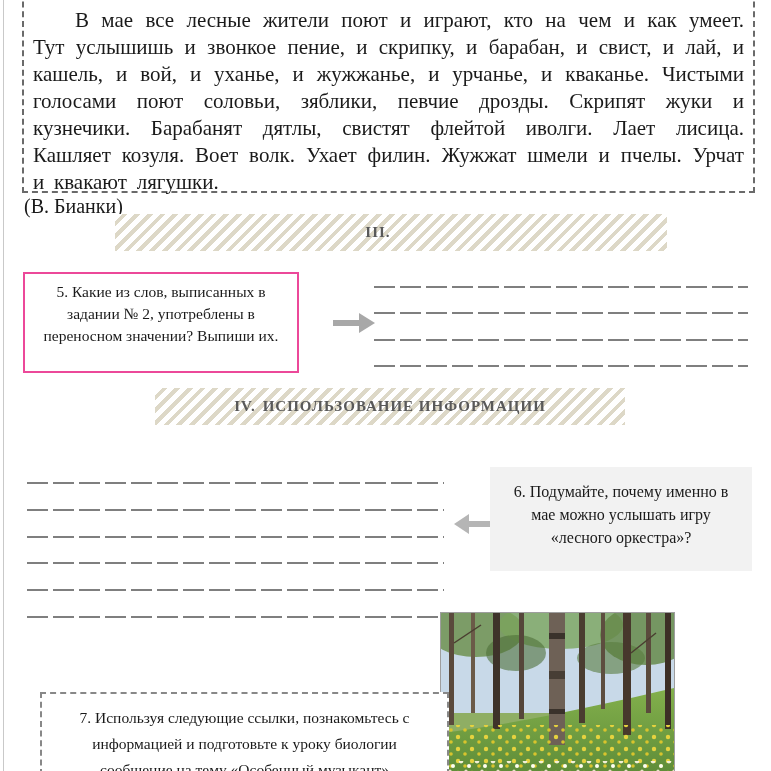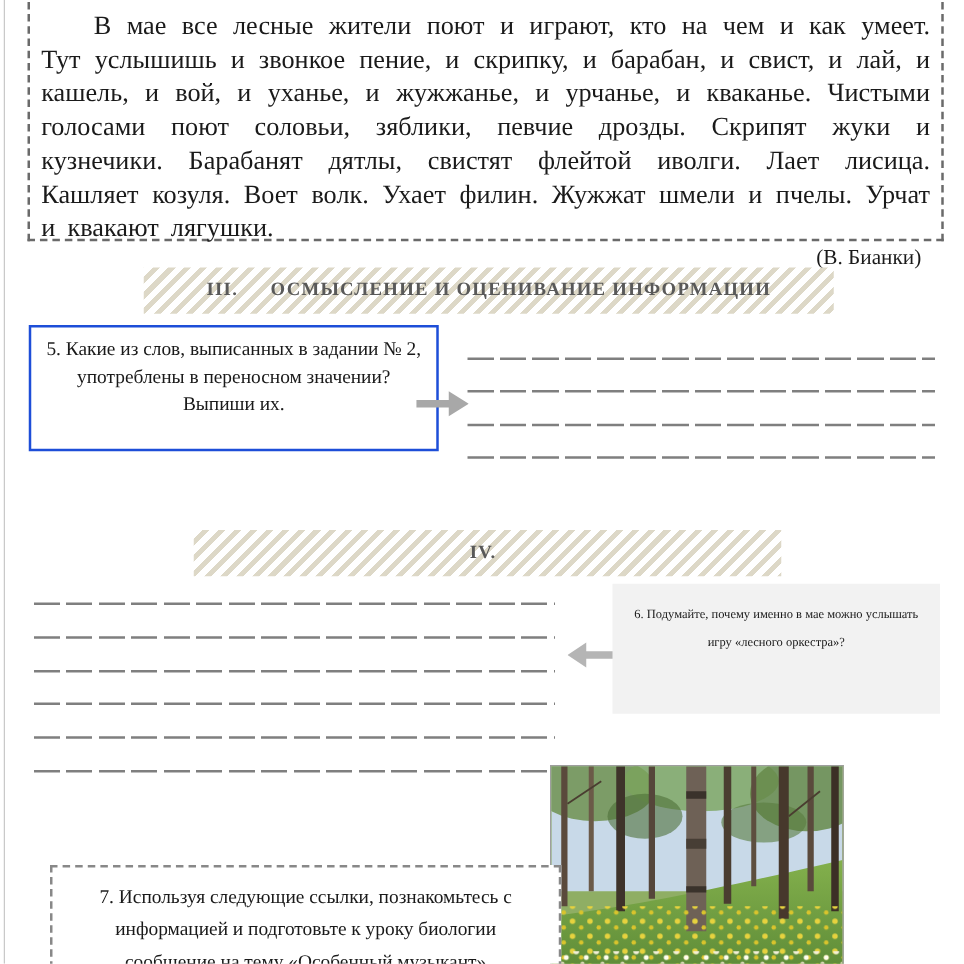--- a/index.html
+++ b/index.html
@@ -17,43 +17,43 @@
   }
   .doc-title{
     text-align:center;font-weight:bold;font-size:17px;line-height:20px;
     letter-spacing:1px;padding-top:0;
   }
   .passage{
     margin:3px 9px 0 9px;text-align:justify;text-indent:42px;
     font-size:21px;line-height:27px;word-spacing:4.5px;
   }
   .attribution{
-    text-align:right;padding-right:16px;font-size:17px;line-height:20px;margin-top:0;
+    padding-right:16px;font-size:20px;line-height:20px;margin-top:0;
   }
 
   
   .hatch-band{
     background:repeating-linear-gradient(135deg,#ffffff 0 5px,#ddd8c7 5px 9px);
     display:flex;align-items:center;justify-content:center;
     font-weight:bold;color:#595959;font-size:15px;letter-spacing:1px;
   }
   .band3{left:115px;top:214px;width:552px;height:37px;align-items:center;}
-  .band4{left:155px;top:424px;width:470px;height:37px;}
+  .band4{left:155px;top:388px;width:470px;height:37px;}
   .band3 .sec-num{margin-right:26px;}
   .band4 .sec-num{margin-right:7px;}
 
   
   .task5-box{
-    left:23px;top:260px;width:328px;height:101px;box-sizing:border-box;
-    border:2px solid #1d4ed8;text-align:center;
+    left:23px;top:272px;width:276px;height:101px;box-sizing:border-box;
+    border:2px solid #ec4899;text-align:center;
     font-size:15.5px;line-height:22px;padding:7px 10px 0 10px;background:#fff;
   }
   .task6-box{
     left:490px;top:467px;width:262px;height:104px;box-sizing:border-box;
-    background:#f2f2f2;text-align:center;font-size:10px;line-height:23px;
+    background:#f2f2f2;text-align:center;font-size:16px;line-height:23px;
     padding:13px 14px 0 14px;
   }
   .task7-box{
     left:40px;top:692px;width:409px;height:112px;box-sizing:border-box;
     border:2px dashed #888;text-align:center;font-size:15.5px;line-height:26px;
     padding:11px 18px 0 18px;background:#fff;
   }
 
   
   .answer-line{
@@ -75,38 +75,38 @@
 <div class="abs page-edge"></div>
 
 <div class="abs passage-box">
   <div class="doc-title">ЛЕСНОЙ ОРКЕСТР</div>
   <div class="passage">В мае все лесные жители поют и играют, кто на чем и как умеет. Тут услышишь и звонкое пение, и скрипку, и барабан, и свист, и лай, и кашель, и вой, и уханье, и жужжанье, и урчанье, и кваканье. Чистыми голосами поют соловьи, зяблики, певчие дрозды. Скрипят жуки и кузнечики. Барабанят дятлы, свистят флейтой иволги. Лает лисица. Кашляет козуля. Воет волк. Ухает филин. Жужжат шмели и пчелы. Урчат и квакают лягушки.</div>
   <div class="attribution">(В. Бианки)</div>
 </div>
 
 <div class="abs hatch-band band3">
   <span class="sec-num">III.</span>
-  <span>ОСМЫСЛЕНИЕ И ОЦЕНИВАНИЕ ИНФОРМАЦИИ</span>
 </div>
 
 <div class="abs task5-box">
   <span>5. Какие из слов, выписанных в задании № 2, употреблены в переносном значении? Выпиши их.</span>
 </div>
 
 <svg class="abs" style="left:333px;top:311px;" width="42" height="24">
   <polygon points="0,9 26,9 26,2 42,12 26,22 26,15 0,15" fill="#a8a8a8"></polygon>
 </svg>
 
 <div class="abs answer-line t5-line" style="top:286px;"></div>
 <div class="abs answer-line t5-line" style="top:312px;"></div>
 <div class="abs answer-line t5-line" style="top:339px;"></div>
 <div class="abs answer-line t5-line" style="top:365px;"></div>
 
 <div class="abs hatch-band band4">
   <span class="sec-num">IV.</span>
+  <span>ИСПОЛЬЗОВАНИЕ ИНФОРМАЦИИ</span>
 </div>
 
 <div class="abs answer-line t6-line" style="top:482px;"></div>
 <div class="abs answer-line t6-line" style="top:509px;"></div>
 <div class="abs answer-line t6-line" style="top:536px;"></div>
 <div class="abs answer-line t6-line" style="top:562px;"></div>
 <div class="abs answer-line t6-line" style="top:589px;"></div>
 <div class="abs answer-line t6-line" style="top:616px;"></div>
 
 <svg class="abs" style="left:454px;top:512px;" width="38" height="24">

